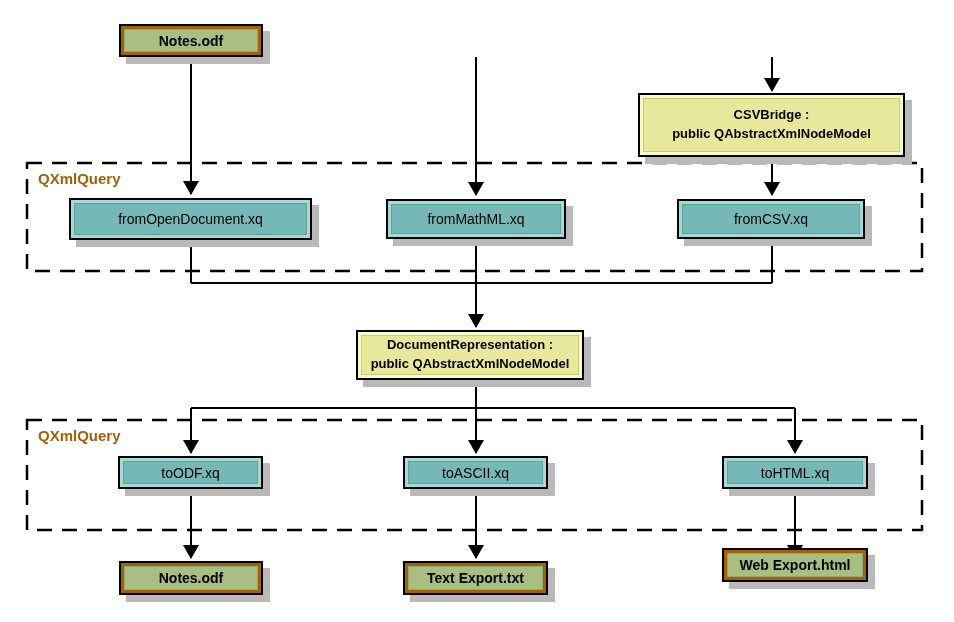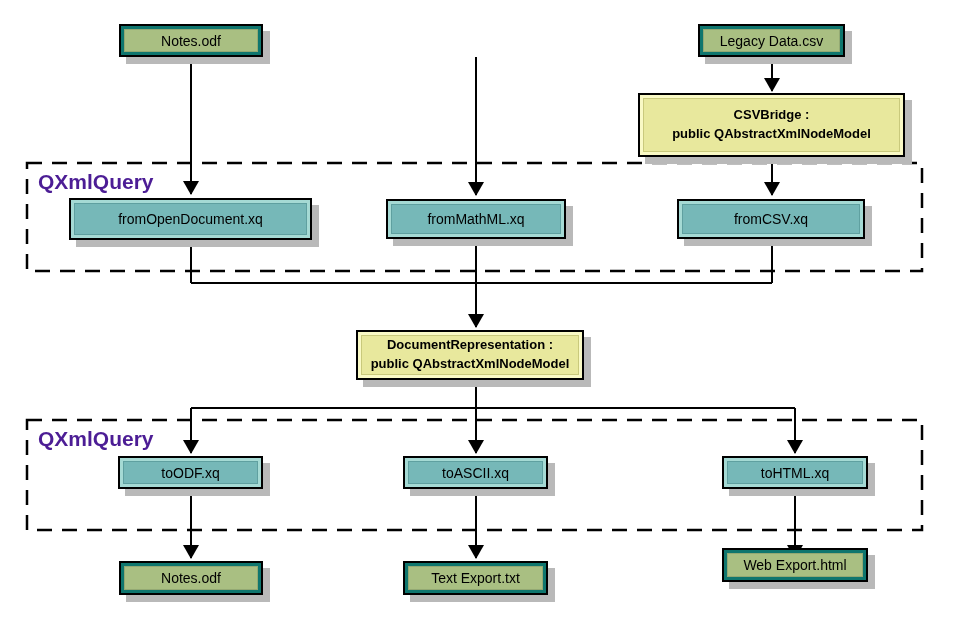--- a/index.html
+++ b/index.html
@@ -11,31 +11,31 @@
 
   .node{
     position:absolute;box-sizing:border-box;border:2px solid #000;
     box-shadow:7px 7px 0 #b9b9b9;padding:3px;
   }
   .node .inner{
     box-sizing:border-box;width:100%;height:100%;
     display:flex;flex-direction:column;align-items:center;justify-content:center;
     border:1px solid rgba(0,0,0,0.25);text-align:center;
   }
-  .green{background:#0f766e;}
+  .green{background:#a16207;font-weight:bold;}
   .green .inner{background:#a9bf82;border-color:#93a973;}
   .teal{background:#a5dad4;}
   .teal .inner{background:#76b8b8;border-color:#5fa0a0;}
   .yellow{background:#f9f9c5;}
   .yellow .inner{background:#e8e89d;border-color:#c9c97c;}
 
   .file-label,.query-label{font-size:14px;color:#000;white-space:nowrap;}
   .class-label{font-size:13px;font-weight:bold;color:#000;line-height:1.45;white-space:nowrap;}
   .group-label{
-    position:absolute;font-size:21px;font-weight:bold;color:#4c1d95;white-space:nowrap;
+    position:absolute;font-size:15px;font-weight:bold;color:#a16207;white-space:nowrap;
   }
 </style>
 </head>
 <body>
 
 <div id="canvas">
 
   <svg id="wires" width="954" height="622" viewBox="0 0 954 622">
     <defs>
       <marker id="arrow" markerWidth="7" markerHeight="8" refX="6.5" refY="4" orient="auto" markerUnits="strokeWidth">
@@ -61,25 +61,20 @@
     <line x1="476" y1="489" x2="476" y2="558" stroke="#000" stroke-width="2" marker-end="url(#arrow)"></line>
     <line x1="795" y1="489" x2="795" y2="558" stroke="#000" stroke-width="2" marker-end="url(#arrow)"></line>
   </svg>
 
   <div class="group-label" style="left:38px;top:170px;">QXmlQuery</div>
   <div class="group-label" style="left:38px;top:427px;">QXmlQuery</div>
 
   <div class="node green" style="left:119px;top:24px;width:144px;height:33px;">
     <div class="inner">
       <span class="file-label">Notes.odf</span>
-    </div>
-  </div>
-  <div class="node green" style="left:698px;top:24px;width:147px;height:33px;">
-    <div class="inner">
-      <span class="file-label">Legacy Data.csv</span>
     </div>
   </div>
 
   <div class="node yellow" style="left:638px;top:93px;width:267px;height:64px;">
     <div class="inner">
       <span class="class-label">CSVBridge :</span>
       <span class="class-label">public QAbstractXmlNodeModel</span>
     </div>
   </div>
 

